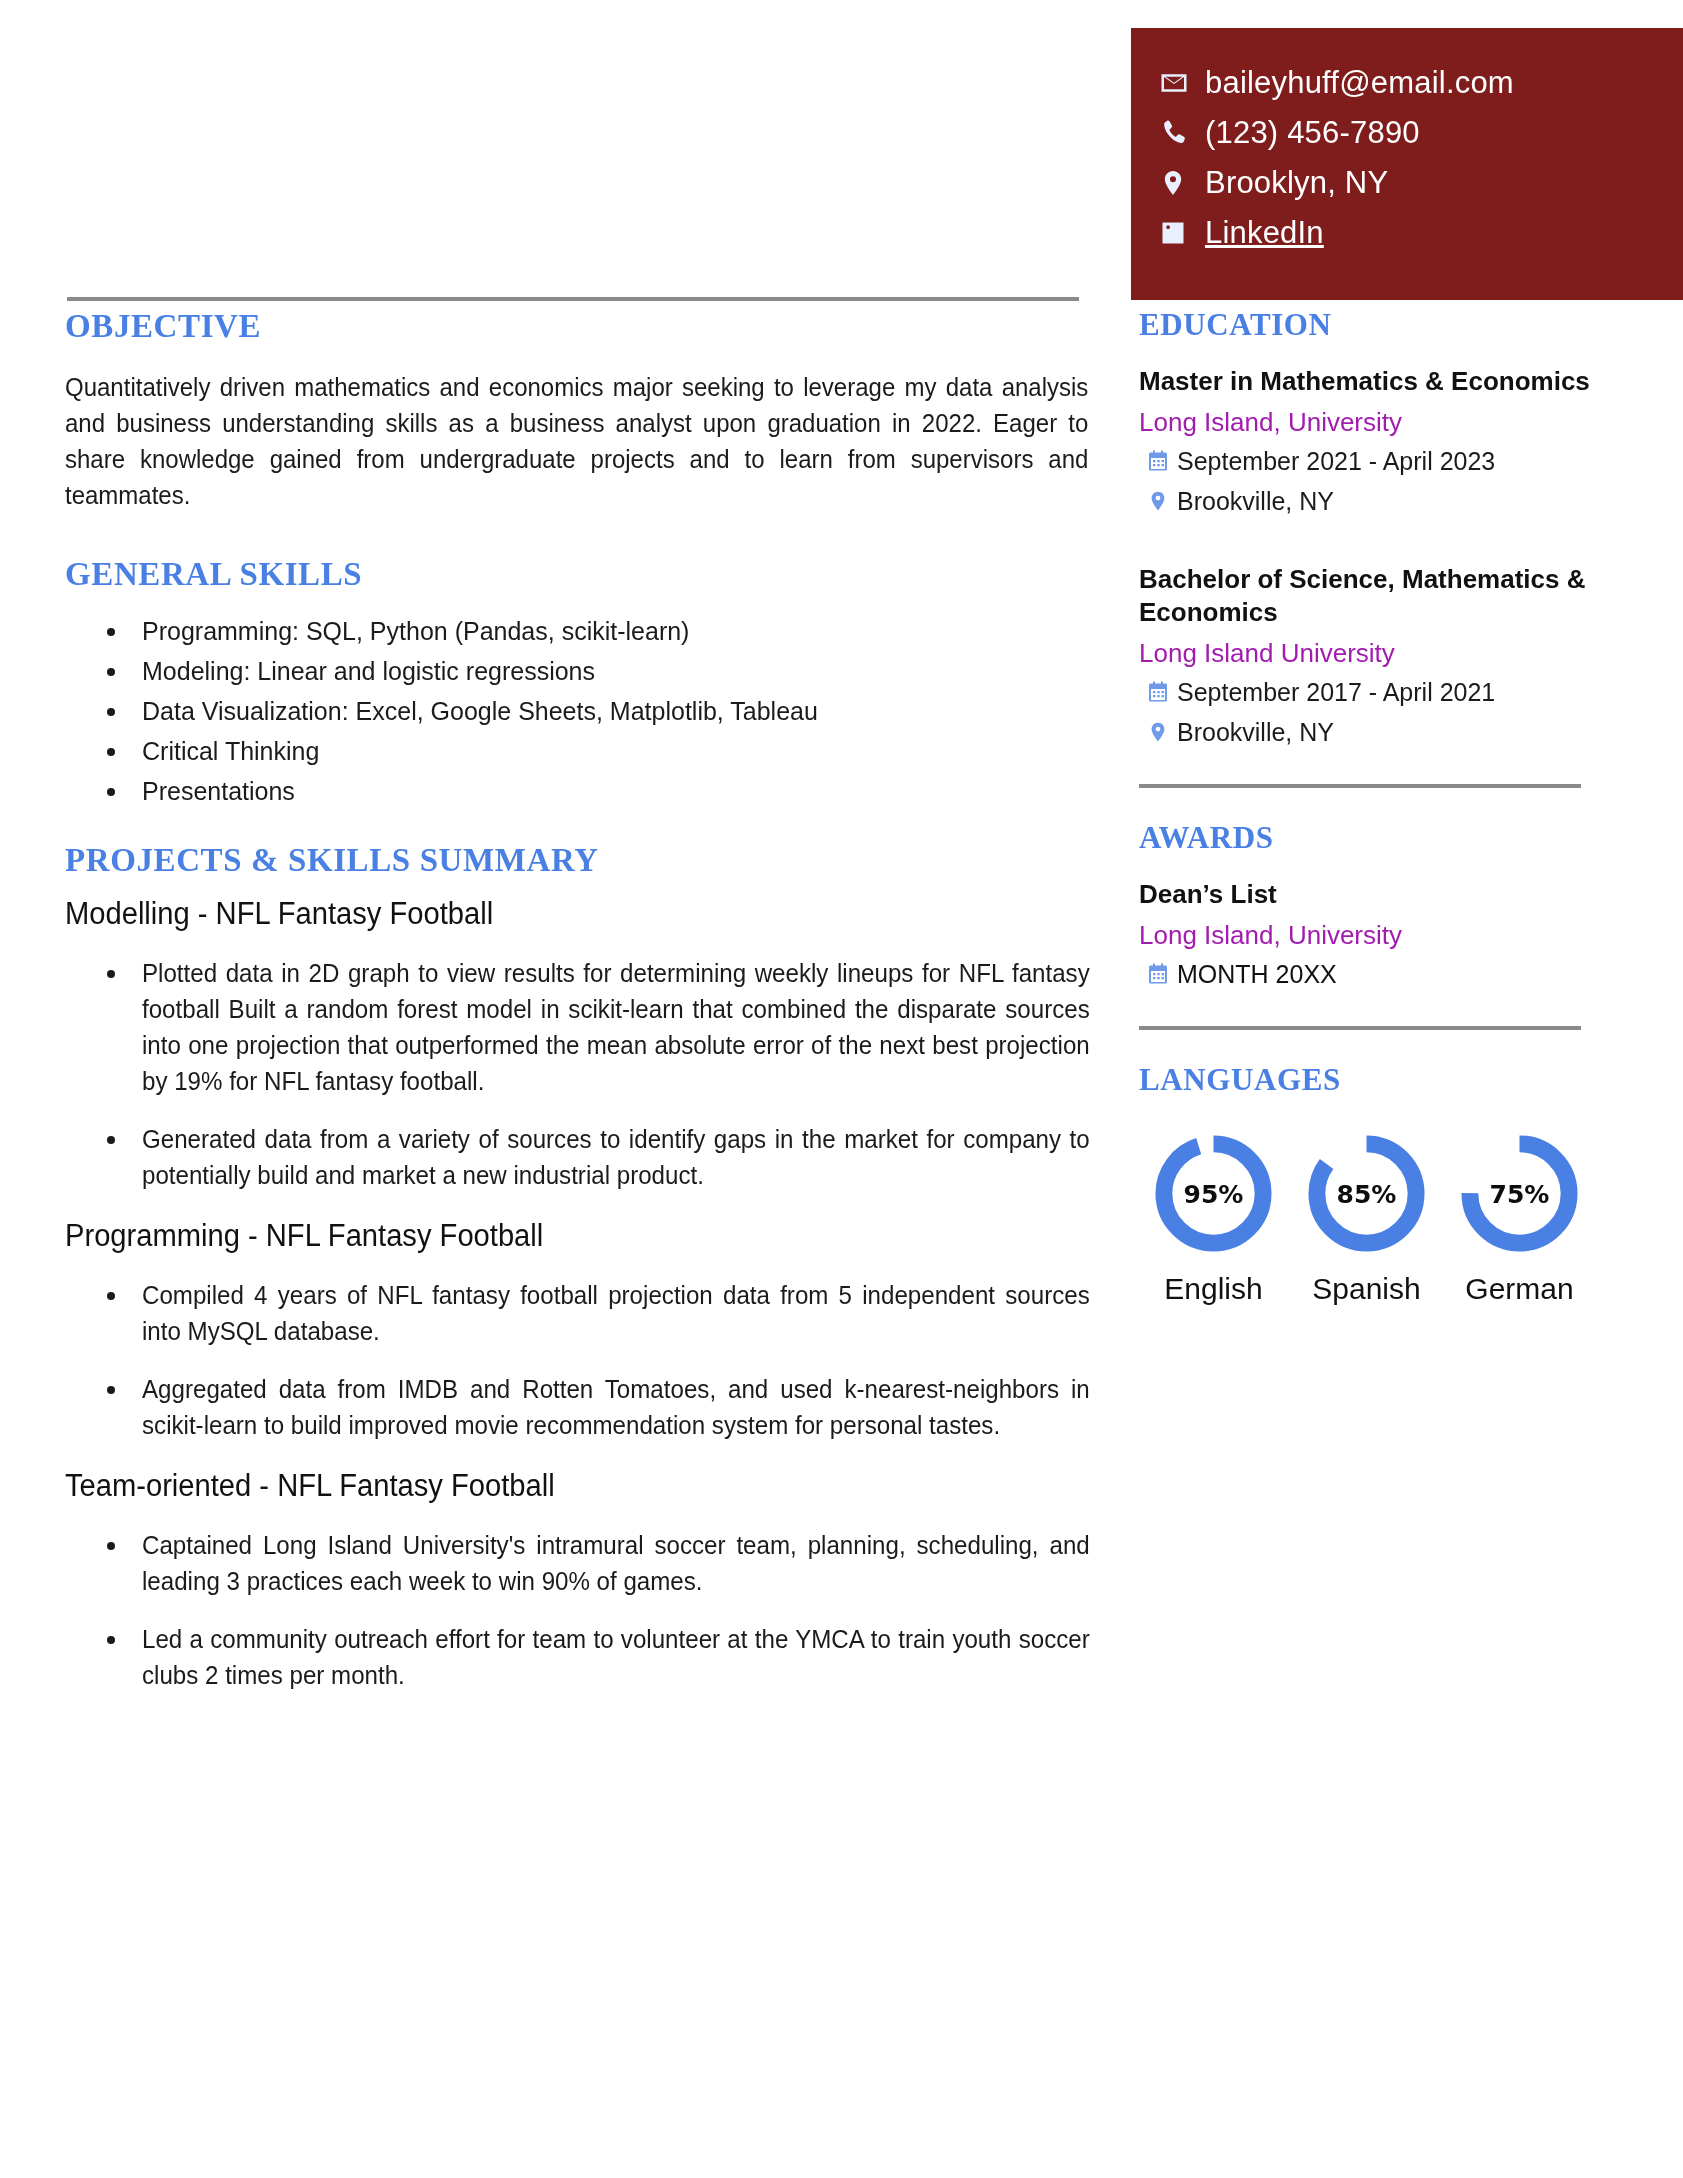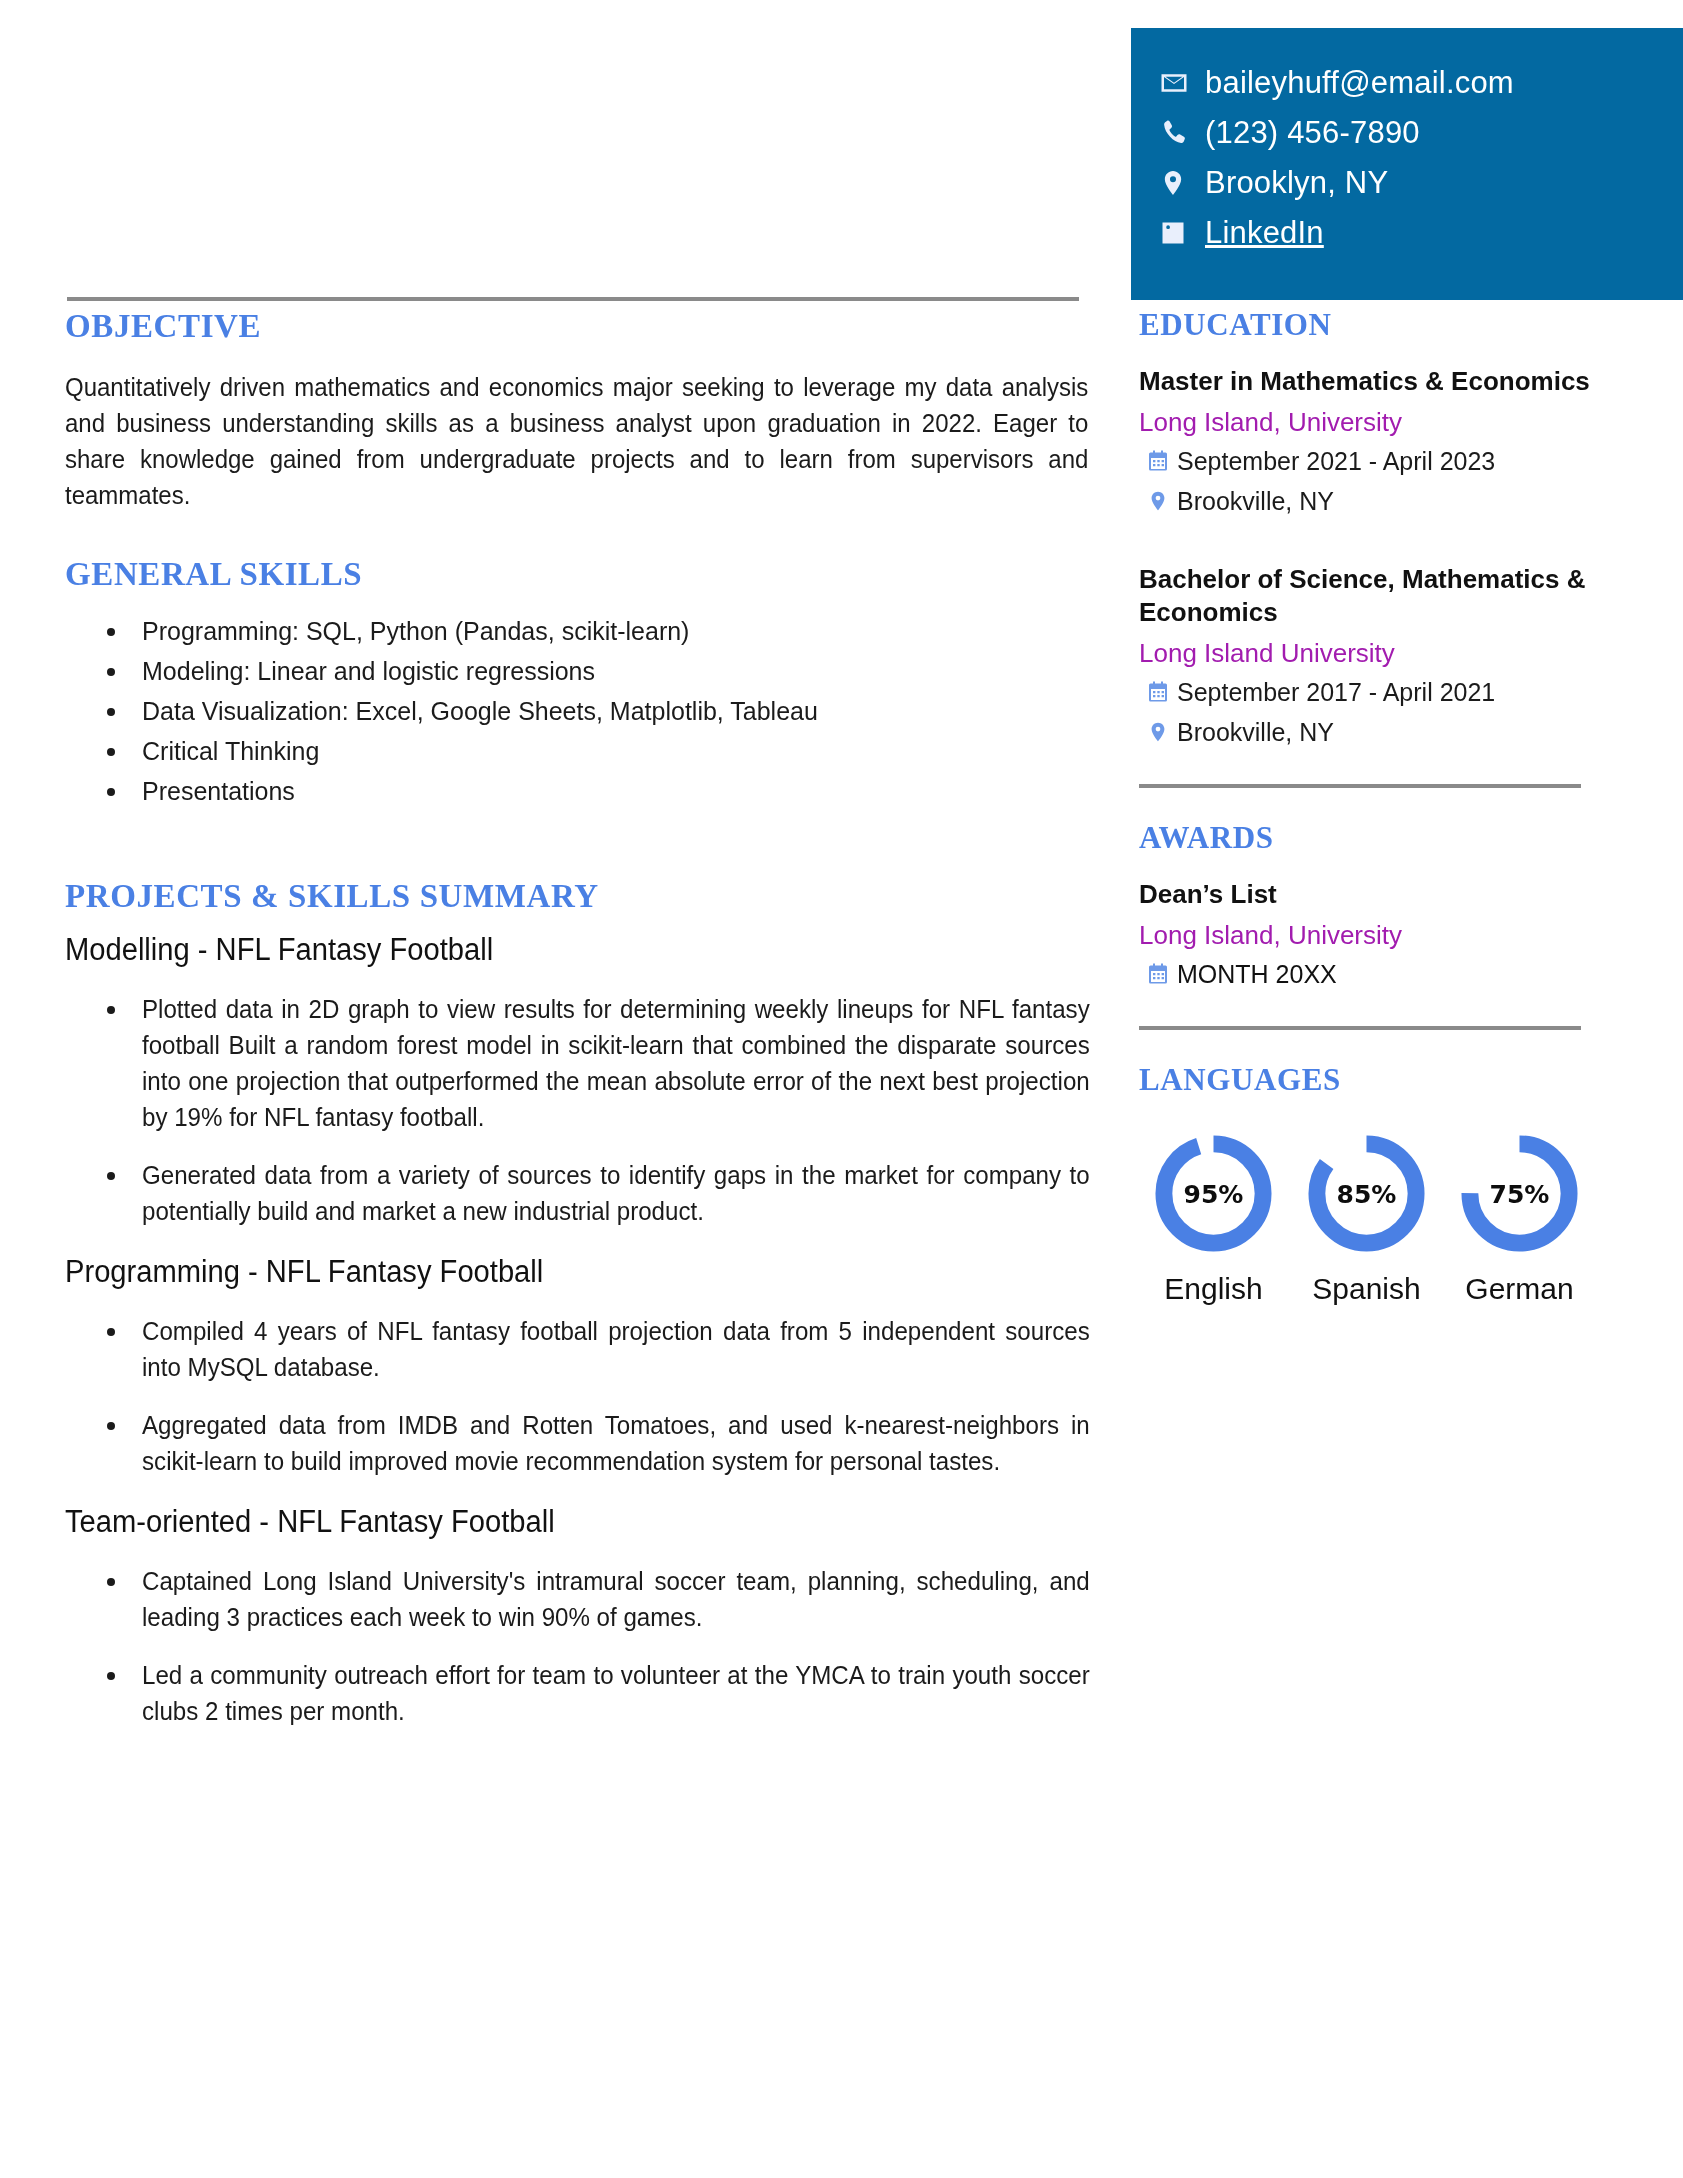--- a/index.html
+++ b/index.html
@@ -56,21 +56,21 @@
     background: #8a8a8a;
   }
 
   
   .contact-band {
     position: absolute;
     left: 1131px;
     top: 28px;
     width: 552px;
     height: 272px;
-    background: #0369a1;
+    background: #7f1d1d;
     padding: 30px 0 0 28px;
   }
   .contact-row {
     display: flex;
     align-items: center;
     height: 50px;
   }
   .contact-ico {
     width: 46px;
     flex: 0 0 46px;
@@ -304,21 +304,21 @@
 
       <div class="sec-head" style="margin-top:42px">GENERAL SKILLS</div>
       <ul class="bullets skills">
         <li>Programming: SQL, Python (Pandas, scikit-learn)</li>
         <li>Modeling: Linear and logistic regressions</li>
         <li>Data Visualization: Excel, Google Sheets, Matplotlib, Tableau</li>
         <li>Critical Thinking</li>
         <li>Presentations</li>
       </ul>
 
-      <div class="sec-head" style="margin-top:68px">PROJECTS &amp; SKILLS SUMMARY</div>
+      <div class="sec-head" style="margin-top:32px">PROJECTS &amp; SKILLS SUMMARY</div>
 
       <div class="proj-title">Modelling - NFL Fantasy Football</div>
       <ul class="bullets proj">
         <li>
             <span class="jt">Plotted data in 2D graph to view results for determining weekly lineups for NFL fantasy football Built a random forest model in scikit-learn that combined  the disparate sources into one projection that outperformed the mean absolute error of the next best projection by 19% for NFL fantasy football.</span>
           </li>
         <li>
             <span class="jt">Generated data from a variety of sources to identify gaps in the market for company to potentially build and market a new industrial product.</span>
           </li>
       </ul>

